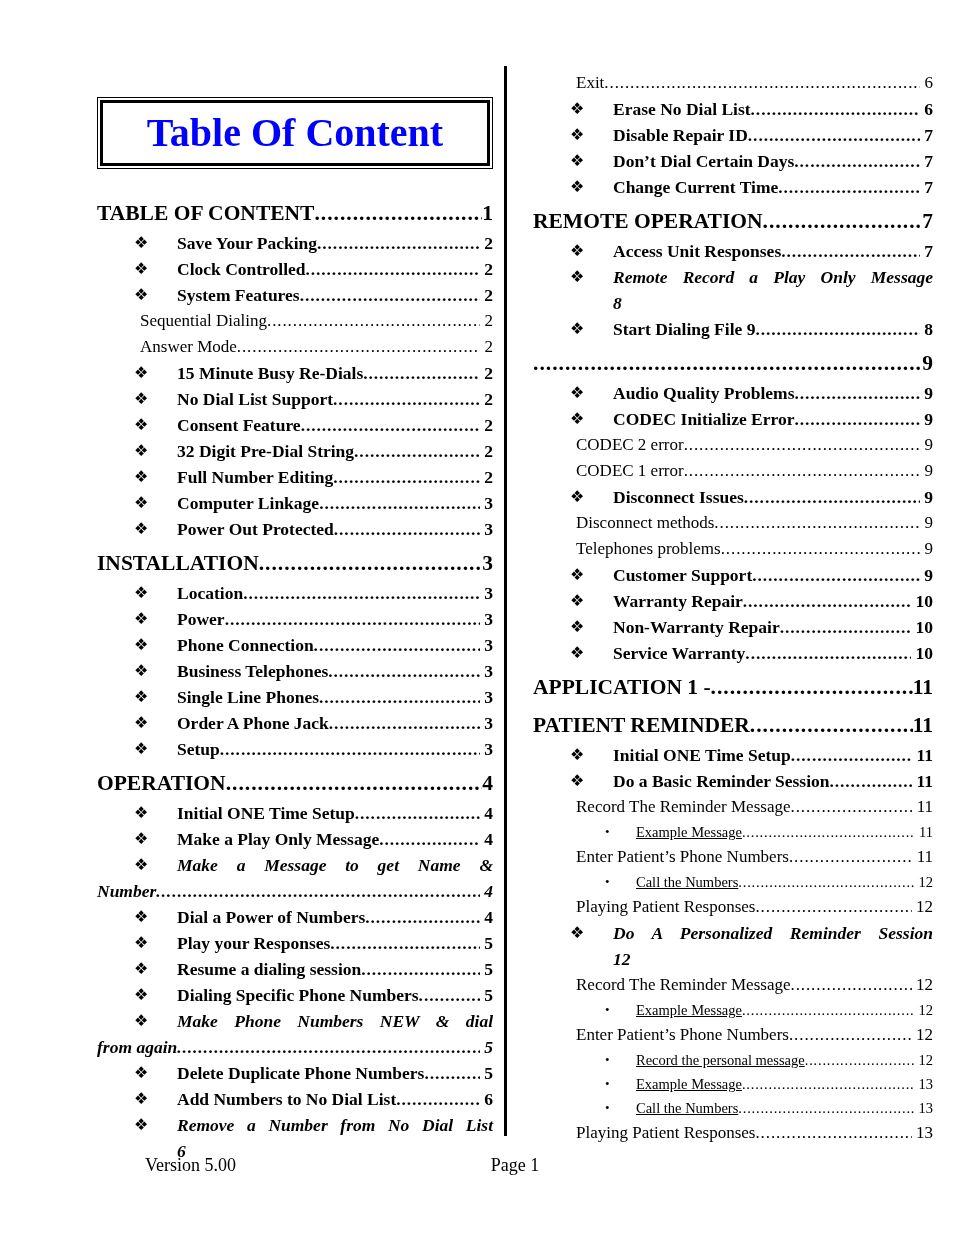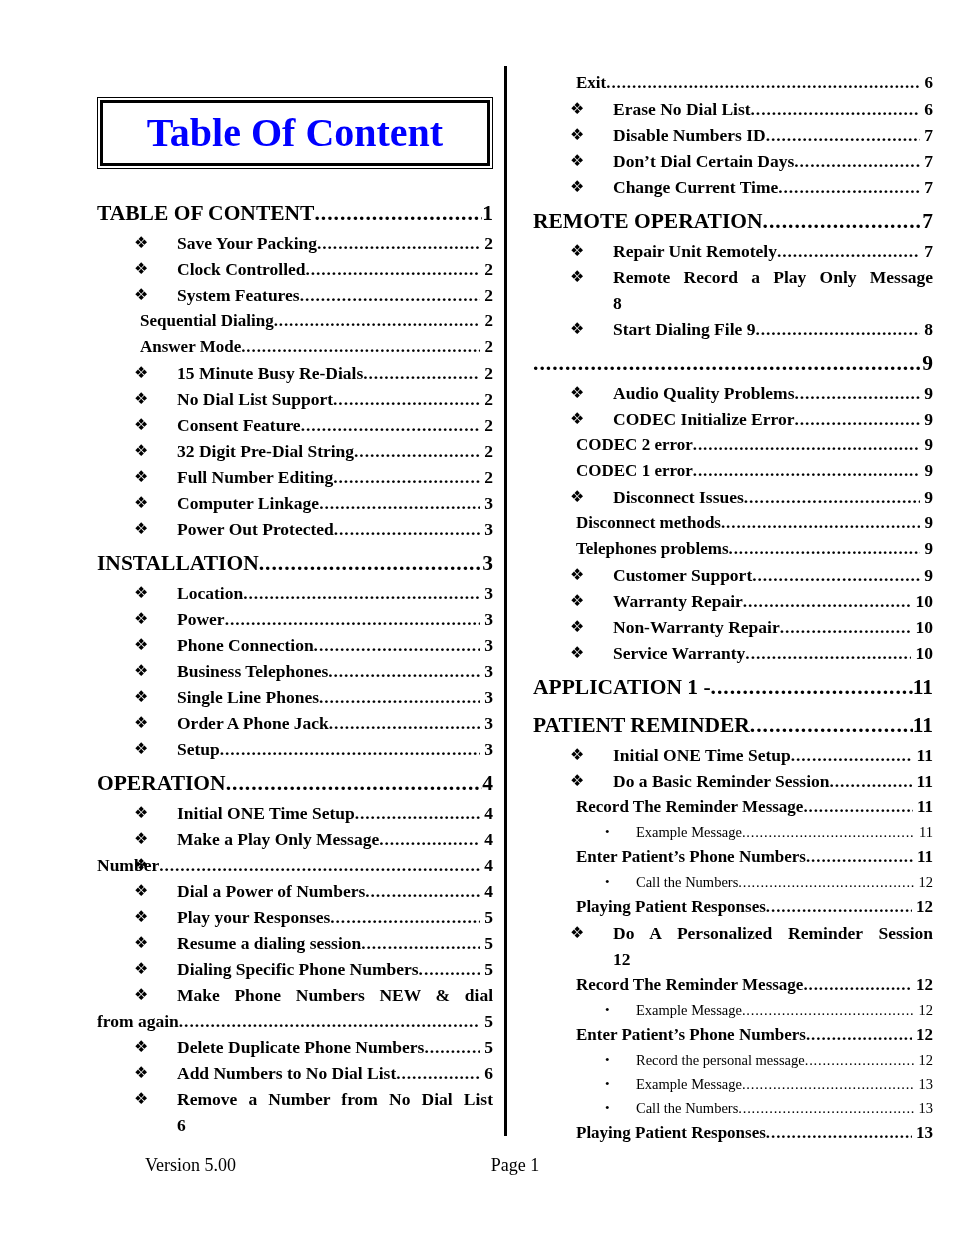--- a/index.html
+++ b/index.html
@@ -139,20 +139,21 @@
   }
   .lvl2 .pg { flex: 0 0 auto; }
 
   
   .lvl2.wrap .row {
     display: block;
     padding-left: 80px;
     white-space: normal;
     text-align: justify;
     text-align-last: justify;
+    font-style: italic;
   }
   .lvl2.wrap .row .l1 {
     display: block;
     text-align: justify;
     text-align-last: justify;
     white-space: normal;
   }
   .lvl2.wrap .line2 {
     display: flex;
     align-items: baseline;
@@ -170,21 +171,21 @@
     overflow: hidden;
     white-space: nowrap;
     letter-spacing: 0.9px;
     min-width: 4px;
   }
   .lvl2.wrap .line2 .pg { flex: 0 0 auto; }
 
   
   .lvl3 {
     font-size: 17px;
-    font-weight: bold;
+    font-weight: normal;
     line-height: 26px;
     display: flex;
     align-items: baseline;
     white-space: nowrap;
     padding-left: 43px;
   }
   .lvl3 .label { flex: 0 0 auto; }
   .lvl3 .leader {
     flex: 1 1 auto;
     overflow: hidden;
@@ -207,21 +208,21 @@
     top: 0;
     font-size: 13px;
     line-height: 24px;
   }
   .lvl4 .row {
     display: flex;
     align-items: baseline;
     white-space: nowrap;
     padding-left: 103px;
   }
-  .lvl4 .label { flex: 0 0 auto; }
+  .lvl4 .label { flex: 0 0 auto; text-decoration: underline; }
   .lvl4 .leader {
     flex: 1 1 auto;
     overflow: hidden;
     white-space: nowrap;
     letter-spacing: 0.8px;
     min-width: 4px;
   }
   .lvl4 .pg { flex: 0 0 auto; }
 
   
@@ -433,20 +434,21 @@
         <span class="bul">❖</span>
         <div class="row">
           <span class="label">Make a Play Only Message</span>
           <span class="leader">.........................................................................................</span>
           <span class="pg">&nbsp;4</span>
         </div>
       </div>
       <div class="entry lvl2 wrap">
         <span class="bul">❖</span>
         <div class="row">
+          <span class="l1">Make a Message to get Name &amp;</span>
           <div class="line2">
             <span class="label">Number</span>
             <span class="leader">.........................................................................................</span>
             <span class="pg">&nbsp;4</span>
           </div>
         </div>
       </div>
       <div class="entry lvl2">
         <span class="bul">❖</span>
         <div class="row">
@@ -526,21 +528,21 @@
         <span class="bul">❖</span>
         <div class="row">
           <span class="label">Erase No Dial List</span>
           <span class="leader">.........................................................................................</span>
           <span class="pg">&nbsp;6</span>
         </div>
       </div>
       <div class="entry lvl2">
         <span class="bul">❖</span>
         <div class="row">
-          <span class="label">Disable Numbers ID</span>
+          <span class="label">Disable Repair ID</span>
           <span class="leader">.........................................................................................</span>
           <span class="pg">&nbsp;7</span>
         </div>
       </div>
       <div class="entry lvl2">
         <span class="bul">❖</span>
         <div class="row">
           <span class="label">Don’t Dial Certain Days</span>
           <span class="leader">.........................................................................................</span>
           <span class="pg">&nbsp;7</span>
@@ -555,21 +557,21 @@
         </div>
       </div>
       <div class="entry lvl1">
         <span class="label">REMOTE OPERATION</span>
         <span class="leader">.........................................................................................</span>
         <span class="pg">7</span>
       </div>
       <div class="entry lvl2">
         <span class="bul">❖</span>
         <div class="row">
-          <span class="label">Repair Unit Remotely</span>
+          <span class="label">Access Unit Responses</span>
           <span class="leader">.........................................................................................</span>
           <span class="pg">&nbsp;7</span>
         </div>
       </div>
       <div class="entry lvl2 wrap">
         <span class="bul">❖</span>
         <div class="row">
           <span class="l1">Remote Record a Play Only Message</span>
           <div class="line2 indented">
             <span class="label">8</span>

